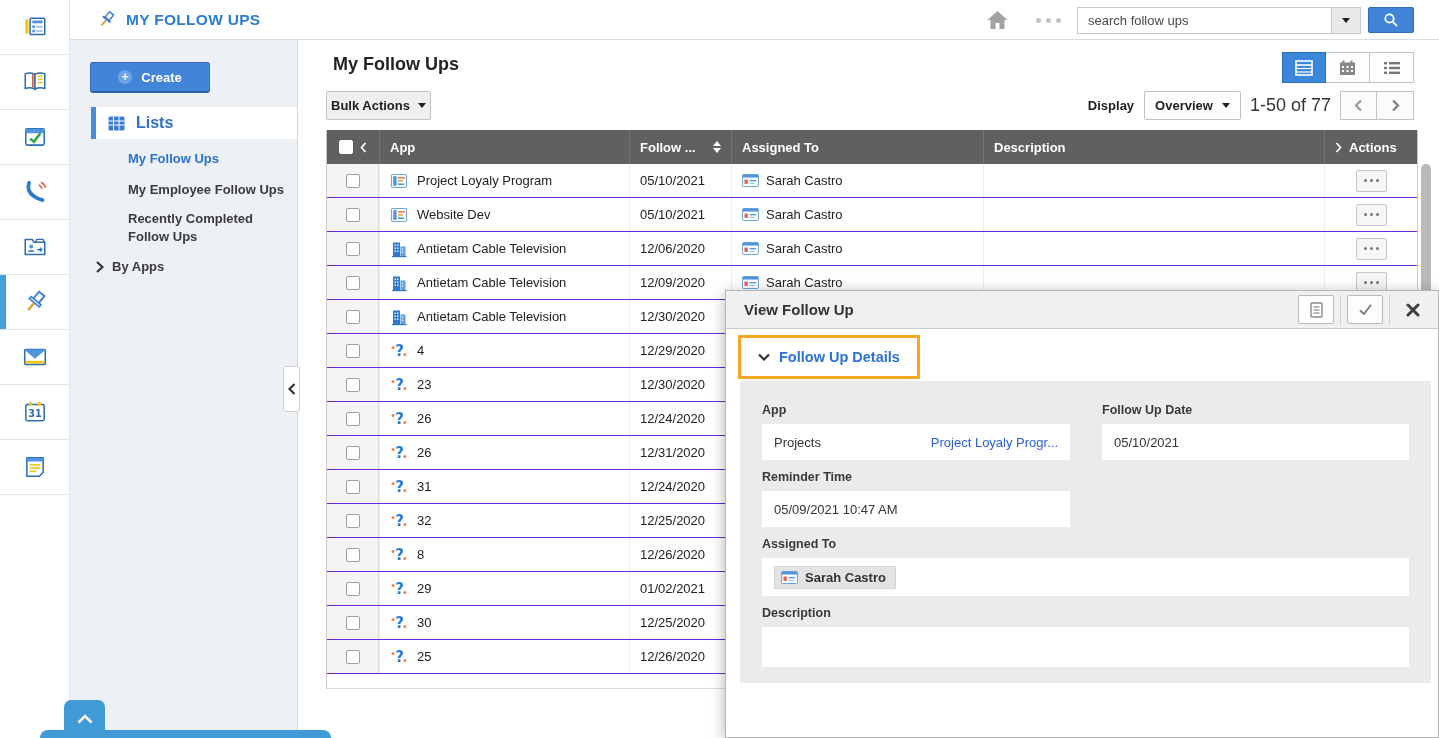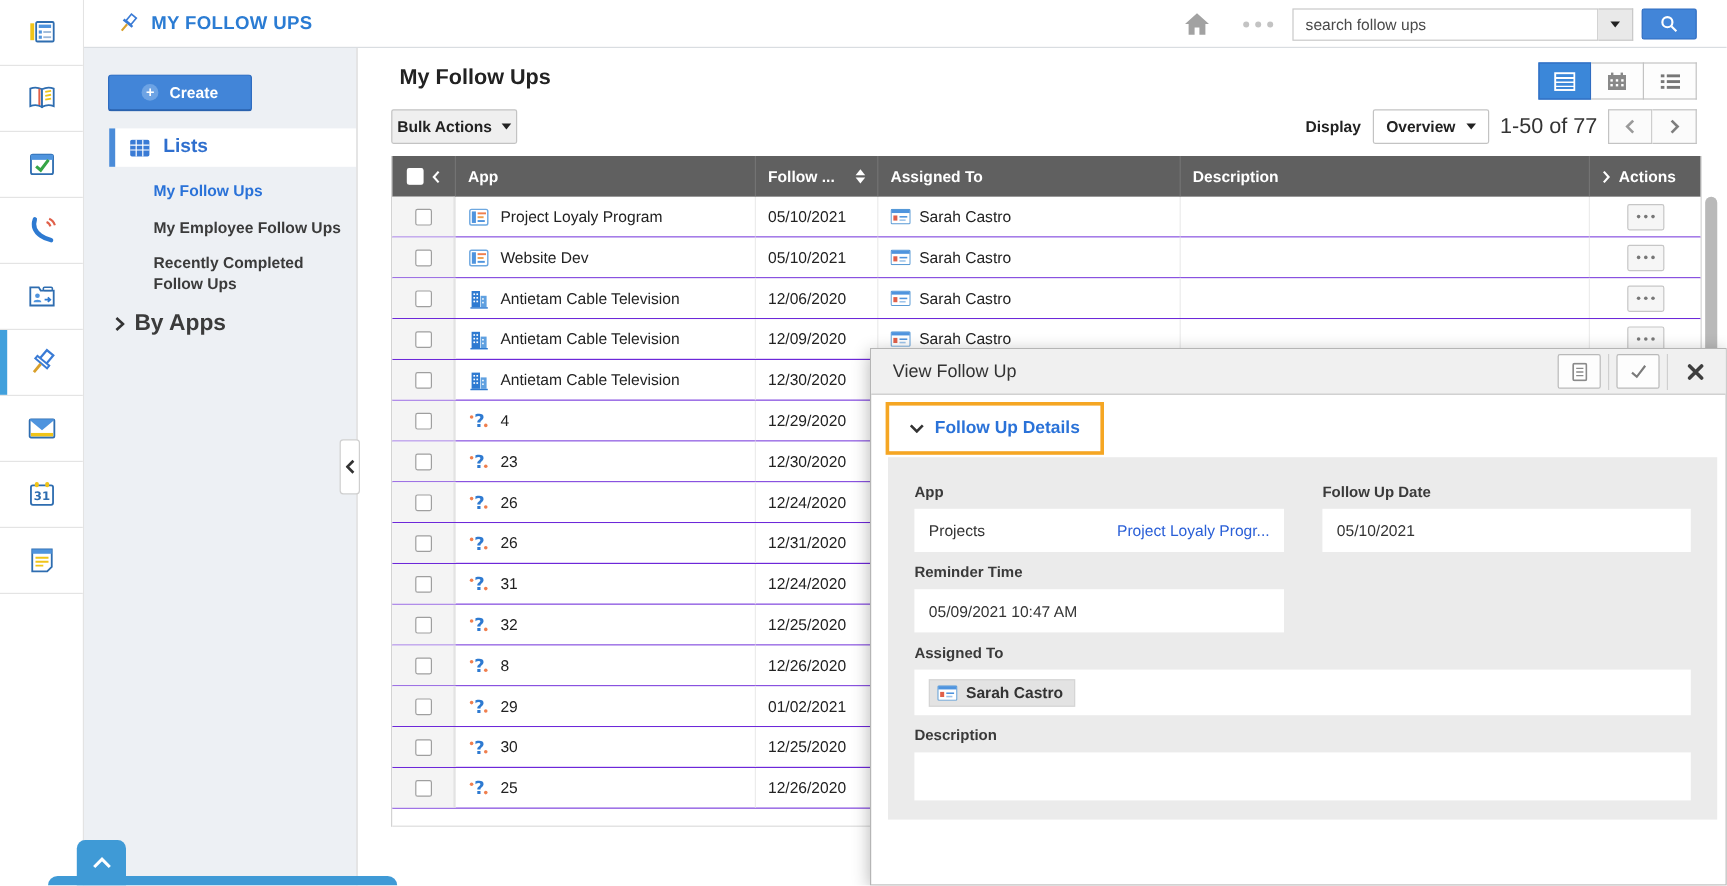--- a/index.html
+++ b/index.html
@@ -26,21 +26,21 @@
 
   
   .sidenav { position:absolute; left:70px; top:40px; width:227px; height:698px; background:#edf0f4; }
   .create-btn { position:absolute; left:20px; top:22px; width:120px; height:31px; background:#4285d8; border:1px solid #2f6cc0; border-bottom:2px solid #2a62ae; border-radius:3px; color:#fff; font-weight:bold; font-size:13px; display:flex; align-items:center; justify-content:center; gap:9px; cursor:pointer; }
   .plus-circle { width:14px; height:14px; border-radius:50%; background:#6da3e4; color:#fff; font-size:12px; line-height:14px; text-align:center; font-weight:bold; }
   .lists-row { position:absolute; left:21px; top:67px; right:0; height:32px; background:#fff; display:flex; align-items:center; gap:11px; padding-left:17px; cursor:pointer; }
   .lists-row::before { content:""; position:absolute; left:0; top:0; bottom:0; width:5px; background:#4a8bd8; }
   .lists-row span { color:#2f6fce; font-weight:bold; font-size:16px; }
   .side-link { position:absolute; left:58px; font-size:13px; font-weight:bold; color:#3b3b3b; cursor:pointer; line-height:18px; }
   .side-link.blue { color:#2a72d8; }
-  .byapps { position:absolute; left:25px; display:flex; align-items:center; gap:8px; cursor:pointer; font-size:19px; font-weight:bold; color:#3b3b3b; }
+  .byapps { position:absolute; left:25px; display:flex; align-items:center; gap:8px; cursor:pointer; font-size:13px; font-weight:bold; color:#3b3b3b; }
 
   .handle { position:absolute; left:283px; top:366px; width:17px; height:46px; background:#fff; border:1px solid #cfcfcf; border-radius:3px; display:flex; align-items:center; justify-content:center; cursor:pointer; z-index:6; }
 
   
   .content { position:absolute; left:297px; top:40px; width:1142px; height:698px; background:#fff; border-left:1px solid #d5d5d5; }
   .page-title { position:absolute; left:35px; top:14px; font-size:18px; font-weight:bold; color:#222; }
   .bulk-btn { position:absolute; left:28px; top:51px; height:29px; padding:0 4px; background:#efefef; border:1px solid #c3c3c3; border-radius:2px; font-size:13px; font-weight:bold; color:#222; display:flex; align-items:center; gap:8px; cursor:pointer; }
   .view-toggles { position:absolute; right:25px; top:12px; display:flex; }
   .vt-btn { width:44px; height:31px; border:1px solid #c3c3c3; background:#fdfdfd; display:flex; align-items:center; justify-content:center; cursor:pointer; }
   .vt-btn + .vt-btn { border-left:none; }
@@ -71,21 +71,21 @@
   .empty-row { height:15px; background:#fff; border-bottom:1px solid #dcdcdc; }
   .sort-ico { margin-left:auto; display:flex; flex-direction:column; gap:2px; }
   .sort-ico .up { width:0; height:0; border-left:4px solid transparent; border-right:4px solid transparent; border-bottom:5px solid #fff; }
   .sort-ico .dn { width:0; height:0; border-left:4px solid transparent; border-right:4px solid transparent; border-top:5px solid #fff; }
   .vscroll { position:absolute; left:1123px; top:124px; width:10px; height:512px; background:#ececec; border-radius:5px; }
   .vthumb { position:absolute; left:0; top:0; width:10px; height:255px; background:#b9b9b9; border-radius:5px; }
 
   
   .panel { position:absolute; left:725px; top:290px; width:714px; height:448px; background:#fff; border:1px solid #b5b5b5; box-shadow:0 3px 14px rgba(0,0,0,.3); z-index:50; }
   .panel-head { height:38px; background:#f0f0f0; border-bottom:1px solid #c9c9c9; display:flex; align-items:center; padding:0 12px 0 18px; }
-  .panel-title { font-size:15px; font-weight:normal; color:#333; }
+  .panel-title { font-size:15px; font-weight:bold; color:#333; }
   .panel-actions { margin-left:auto; display:flex; align-items:center; }
   .ph-btn { width:36px; height:29px; background:#fdfdfd; border:1px solid #b9b9b9; border-radius:2px; display:flex; align-items:center; justify-content:center; cursor:pointer; }
   .ph-sep { width:1px; height:30px; background:#cfcfcf; margin:0 6px; }
   .ph-close { width:26px; height:29px; background:transparent; border:none; display:flex; align-items:center; justify-content:center; cursor:pointer; margin-left:4px; }
   .details-toggle { position:absolute; left:12px; top:44px; border:3px solid #f5a623; background:#fff; padding:11px 17px; display:flex; align-items:center; gap:9px; cursor:pointer; }
   .details-toggle span { color:#2a72d8; font-weight:bold; font-size:14.5px; }
   .panel-fields { position:absolute; left:14px; top:90px; width:691px; height:302px; background:#ebebeb; padding:12px 22px; }
   .f-label { font-size:12.5px; font-weight:bold; color:#3a3a3a; margin:10px 0 7px; }
   .f-row2 { display:flex; justify-content:space-between; }
   .f-col { width:308px; }

